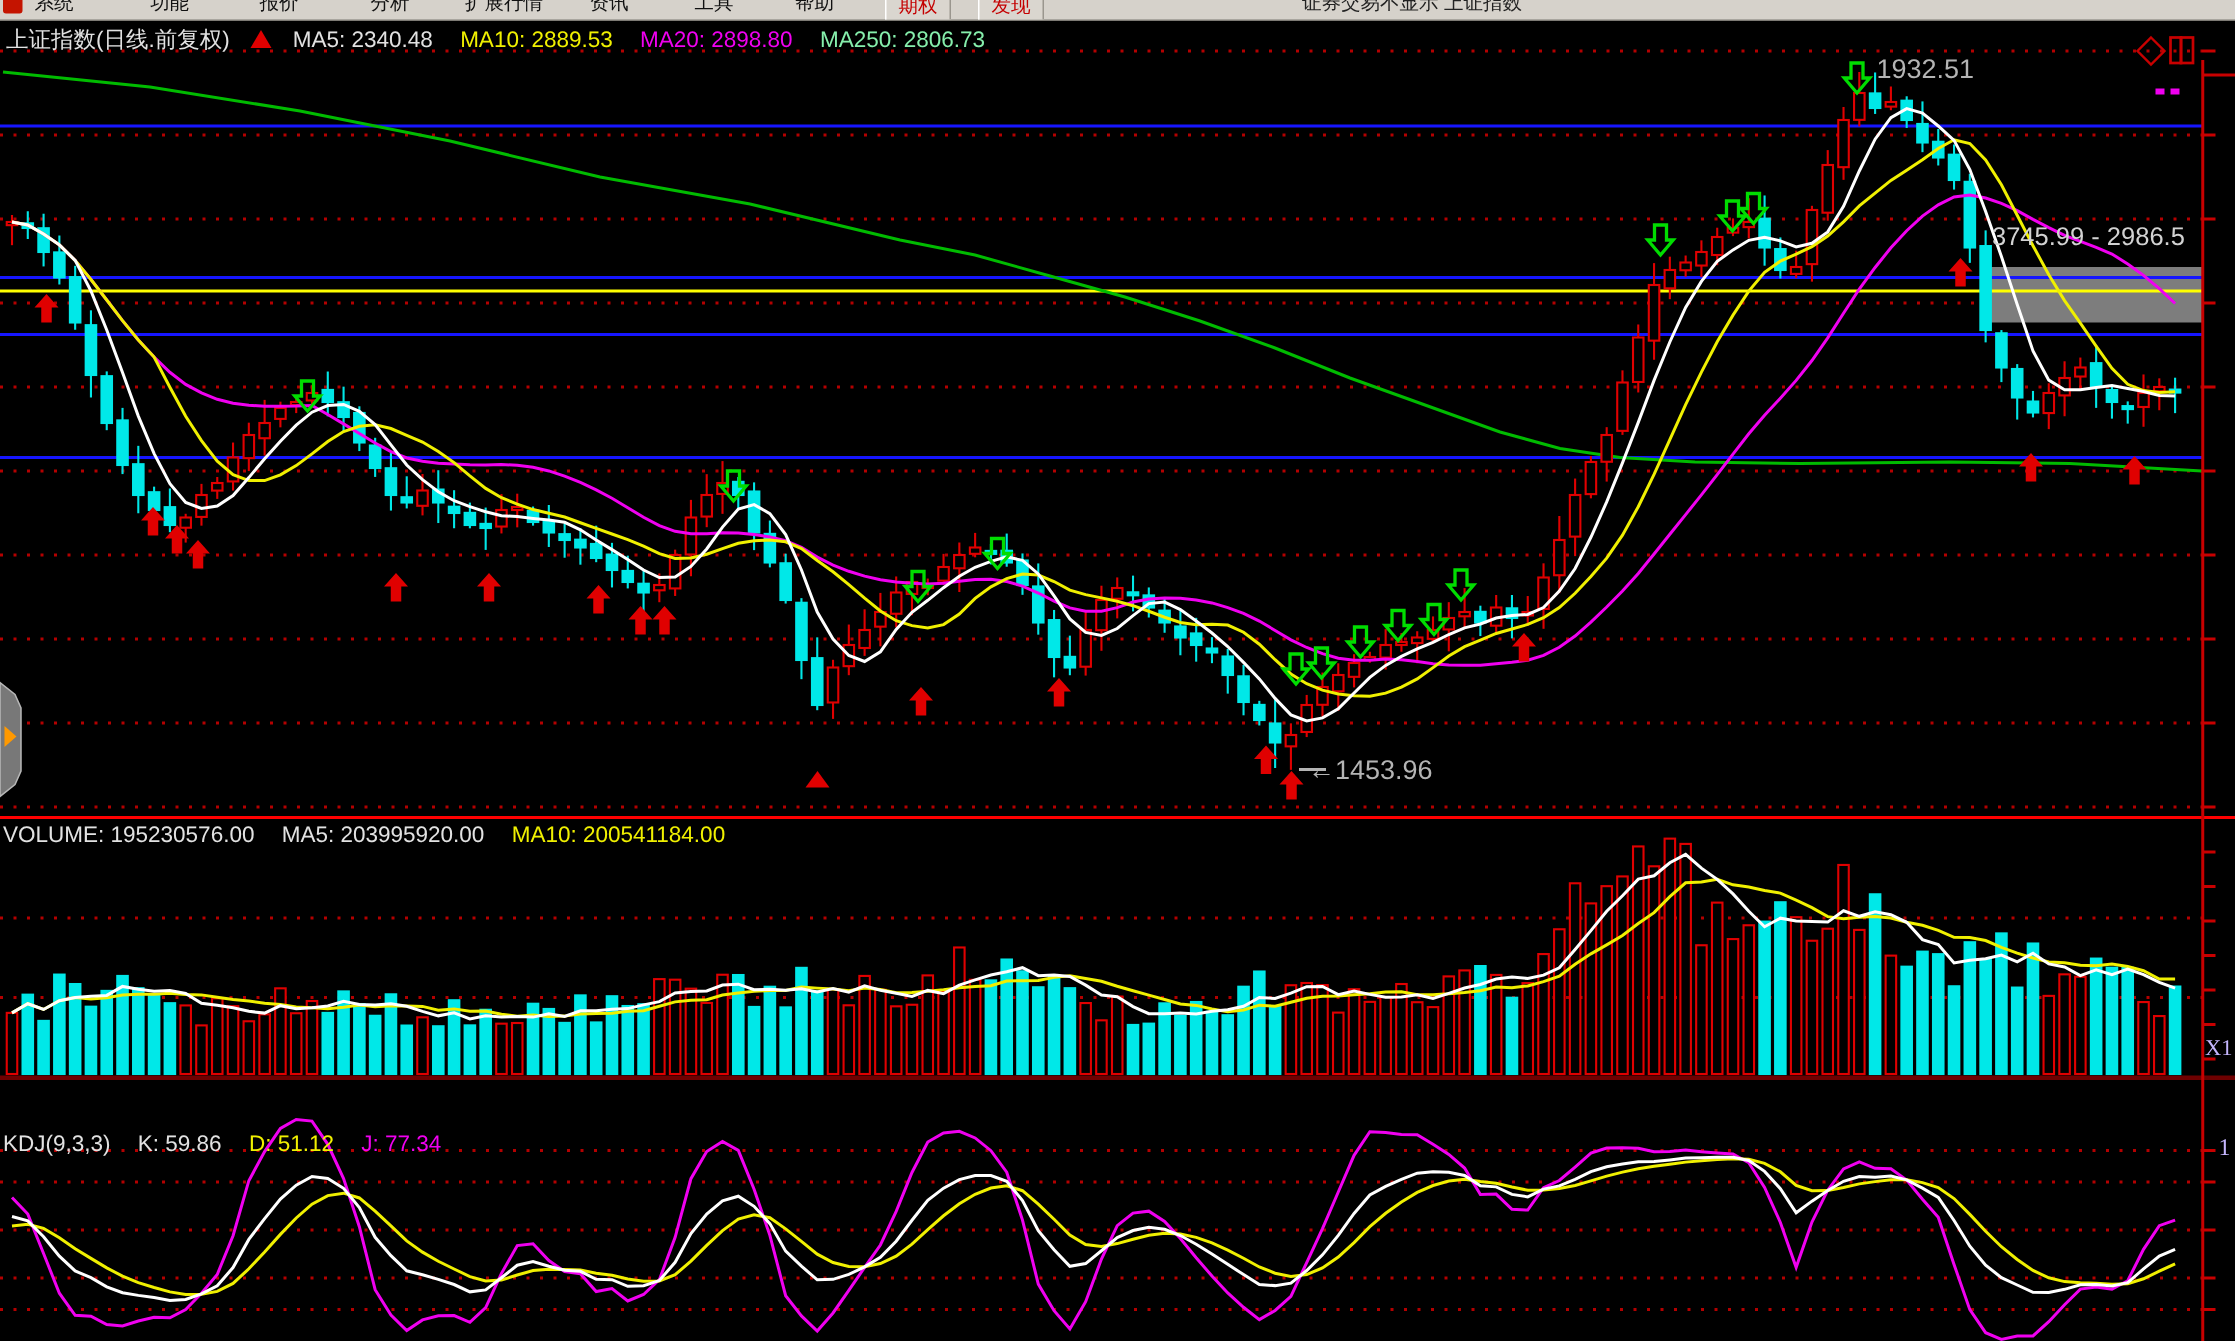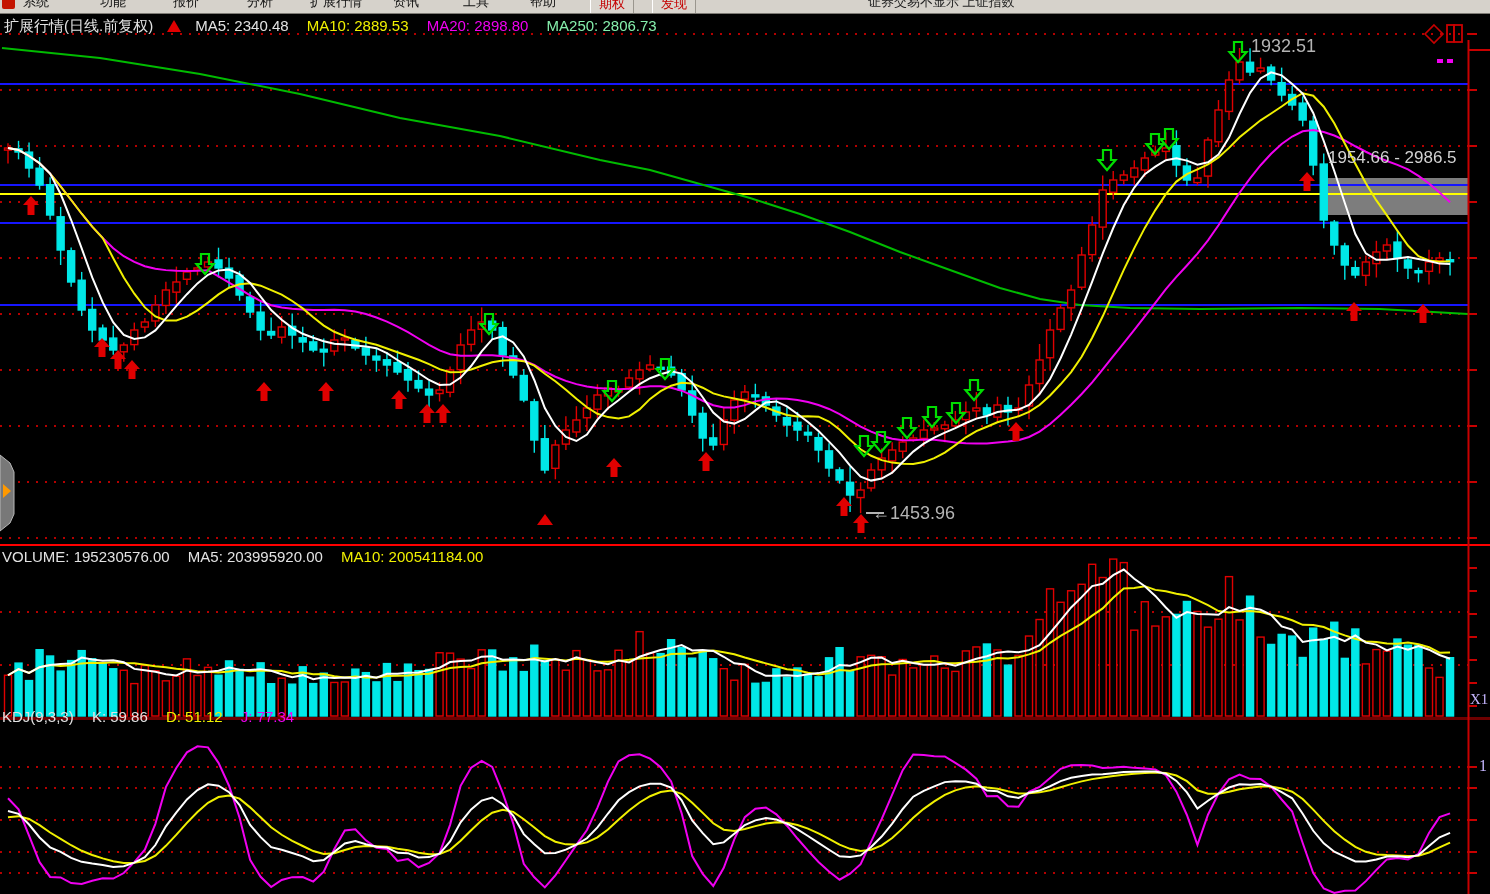--- a/index.html
+++ b/index.html
@@ -571,39 +571,39 @@
     <span class="menu-item" style="left:310px">扩展行情</span>
     <span class="menu-item" style="left:393px">资讯</span>
     <span class="menu-item" style="left:463px">工具</span>
     <span class="menu-item" style="left:530px">帮助</span>
     <span class="menu-hot" style="left:590px">期权</span>
     <span class="menu-hot" style="left:652px">发现</span>
     <span id="win-title" style="left:868px">证券交易不显示  上证指数</span>
   </div>
 
   <div class="label-row" style="left:4px;top:17px">
-    <span class="c-silver">扩展行情(日线.前复权)</span><span class="arrow-chip"></span><span class="c-silver">MA5: 2340.48</span>
+    <span class="c-silver">上证指数(日线.前复权)</span><span class="arrow-chip"></span><span class="c-silver">MA5: 2340.48</span>
     <span class="c-yellow">MA10: 2889.53</span>
     <span class="c-magenta">MA20: 2898.80</span>
     <span class="c-green">MA250: 2806.73</span>
   </div>
 
   <div class="label-row" style="left:2px;top:548px">
     <span class="c-silver">VOLUME: 195230576.00</span>
     <span class="c-silver">MA5: 203995920.00</span>
     <span class="c-yellow">MA10: 200541184.00</span>
   </div>
 
-  <div class="label-row" style="left:2px;top:708px">
+  <div class="label-row" style="left:2px;top:754px">
     <span class="c-silver">KDJ(9,3,3)</span>
     <span class="c-silver">K: 59.86</span>
     <span class="c-yellow">D: 51.12</span>
     <span class="c-magenta">J: 77.34</span>
   </div>
 
   <div class="annotation" style="left:1251px;top:36px">1932.51</div>
-  <div class="annotation" style="left:1328px;top:148px;font-size:17px;color:#d2d2d2">1954.66 - 2986.5</div>
+  <div class="annotation" style="left:1328px;top:148px;font-size:17px;color:#d2d2d2">3745.99 - 2986.5</div>
   <div class="annotation" style="left:872px;top:503px">←1453.96</div>
 
   <div class="axis-label" style="left:1470px;top:691px">X1</div>
   <div class="axis-label" style="left:1479px;top:757px;font-size:16px">1</div>
 
 </div>
 
 </body></html>

